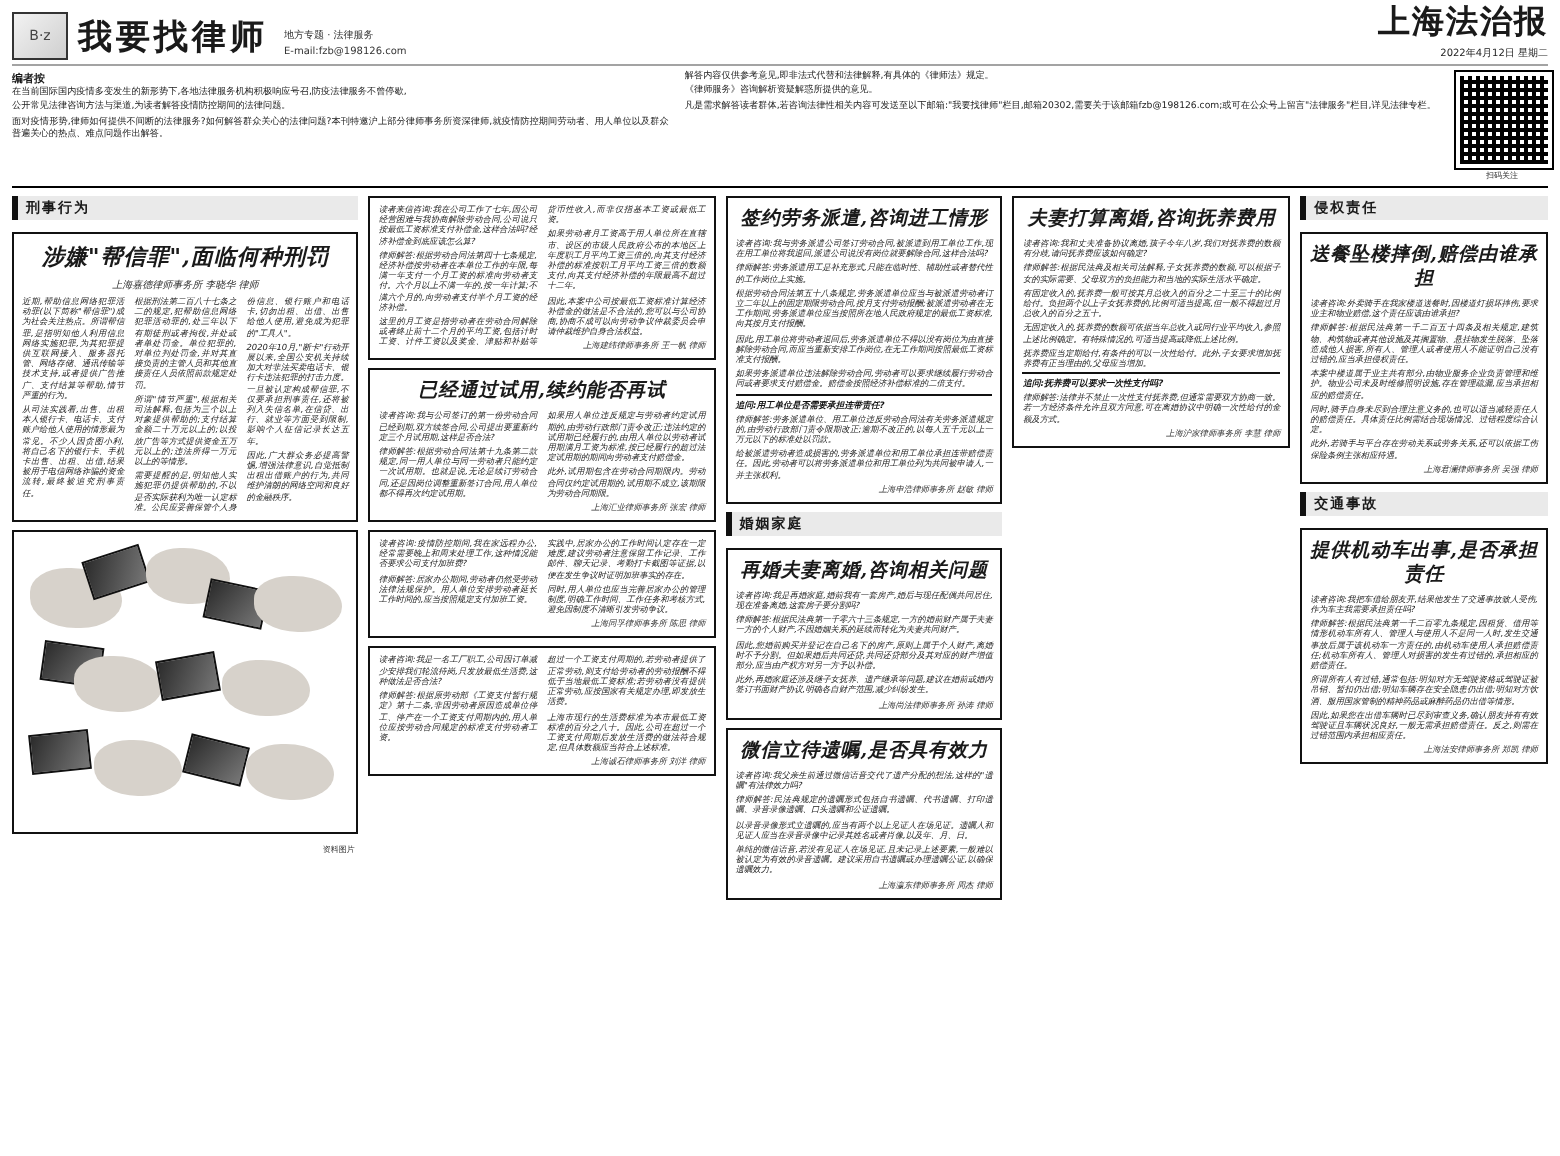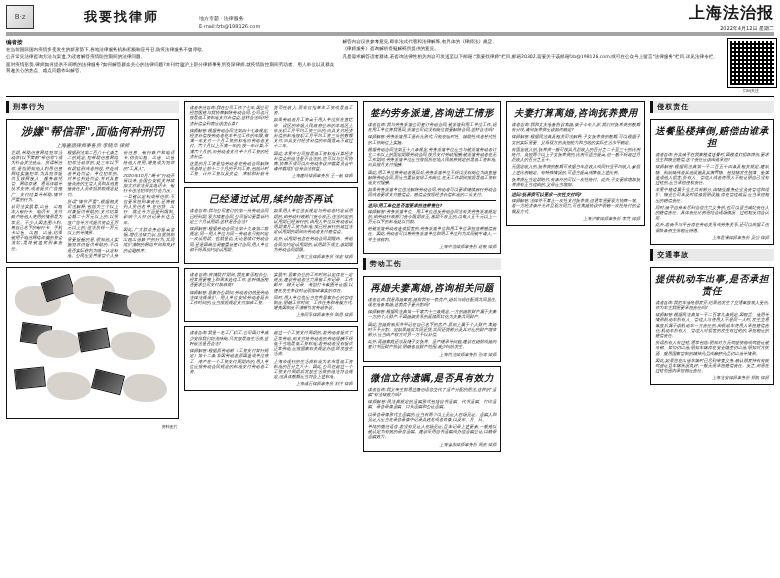--- a/index.html
+++ b/index.html
@@ -6,24 +6,24 @@
   body{
     width:780px;height:578px;
     background:#ffffff;
     font-family:"DejaVu Sans","Liberation Sans",sans-serif;
     color:#1a1a1a;
     overflow:hidden;
   }
   .page{position:relative;width:780px;height:578px;box-sizing:border-box;padding:4px 6px;}
 
   
-  .masthead{display:flex;align-items:center;height:26px;border-bottom:4px solid #a3a3a3;padding-bottom:2px;gap:32px;}
+  .masthead{display:flex;align-items:flex-end;height:26px;border-bottom:1px solid #a3a3a3;padding-bottom:2px;}
   .mh-logo{width:26px;height:22px;border:1px solid #333;background:linear-gradient(135deg,#f2f2f2,#cfcfcf);
            display:flex;align-items:center;justify-content:center;font-size:7px;color:#444;}
-  .mh-title{font-size:13px;font-weight:bold;letter-spacing:2px;margin-left:18px;line-height:22px;
+  .mh-title{font-size:17px;font-weight:bold;letter-spacing:2px;margin-left:5px;line-height:22px;
             font-family:"DejaVu Serif","Liberation Serif",serif;}
   .mh-sub{margin-left:8px;font-size:5px;color:#333;line-height:8px;padding-top:10px;}
   .mh-right{margin-left:auto;text-align:right;}
   .mh-paper{font-size:16px;font-weight:bold;letter-spacing:1px;font-family:"DejaVu Serif","Liberation Serif",serif;}
   .mh-date{font-size:5px;color:#222;margin-top:1px;}
 
   
   .notice{display:flex;gap:8px;margin-top:3px;border-bottom:1px solid #000;padding-bottom:3px;}
   .notice-left{flex:1;}
   .notice-mid{flex:1.15;}
@@ -199,21 +199,21 @@
           <p class="tx">因此,用工单位将劳动者退回后,劳务派遣单位不得以没有岗位为由直接解除劳动合同,而应当重新安排工作岗位,在无工作期间按照最低工资标准支付报酬。</p>
           <p class="tx">如果劳务派遣单位违法解除劳动合同,劳动者可以要求继续履行劳动合同或者要求支付赔偿金。赔偿金按照经济补偿标准的二倍支付。</p>
           <div class="divider"></div>
           <div class="qlabel">追问:用工单位是否需要承担连带责任?</div>
           <p class="tx">律师解答:劳务派遣单位、用工单位违反劳动合同法有关劳务派遣规定的,由劳动行政部门责令限期改正;逾期不改正的,以每人五千元以上一万元以下的标准处以罚款。</p>
           <p class="tx">给被派遣劳动者造成损害的,劳务派遣单位和用工单位承担连带赔偿责任。因此,劳动者可以将劳务派遣单位和用工单位列为共同被申请人,一并主张权利。</p>
           <div class="sig">上海申浩律师事务所  赵敏 律师</div>
         </div>
       </div>
 
-      <div class="sect">劳动工伤</div>
+      <div class="sect">婚姻家庭</div>
 
       <div class="card">
         <div class="hl">再婚夫妻离婚,咨询相关问题</div>
         <div class="body">
           <p class="tx">读者咨询:我是再婚家庭,婚前我有一套房产,婚后与现任配偶共同居住,现在准备离婚,这套房子要分割吗?</p>
           <p class="tx">律师解答:根据民法典第一千零六十三条规定,一方的婚前财产属于夫妻一方的个人财产,不因婚姻关系的延续而转化为夫妻共同财产。</p>
           <p class="tx">因此,您婚前购买并登记在自己名下的房产,原则上属于个人财产,离婚时不予分割。但如果婚后共同还贷,共同还贷部分及其对应的财产增值部分,应当由产权方对另一方予以补偿。</p>
           <p class="tx">此外,再婚家庭还涉及继子女抚养、遗产继承等问题,建议在婚前或婚内签订书面财产协议,明确各自财产范围,减少纠纷发生。</p>
           <div class="sig">上海尚法律师事务所  孙涛 律师</div>
         </div>

